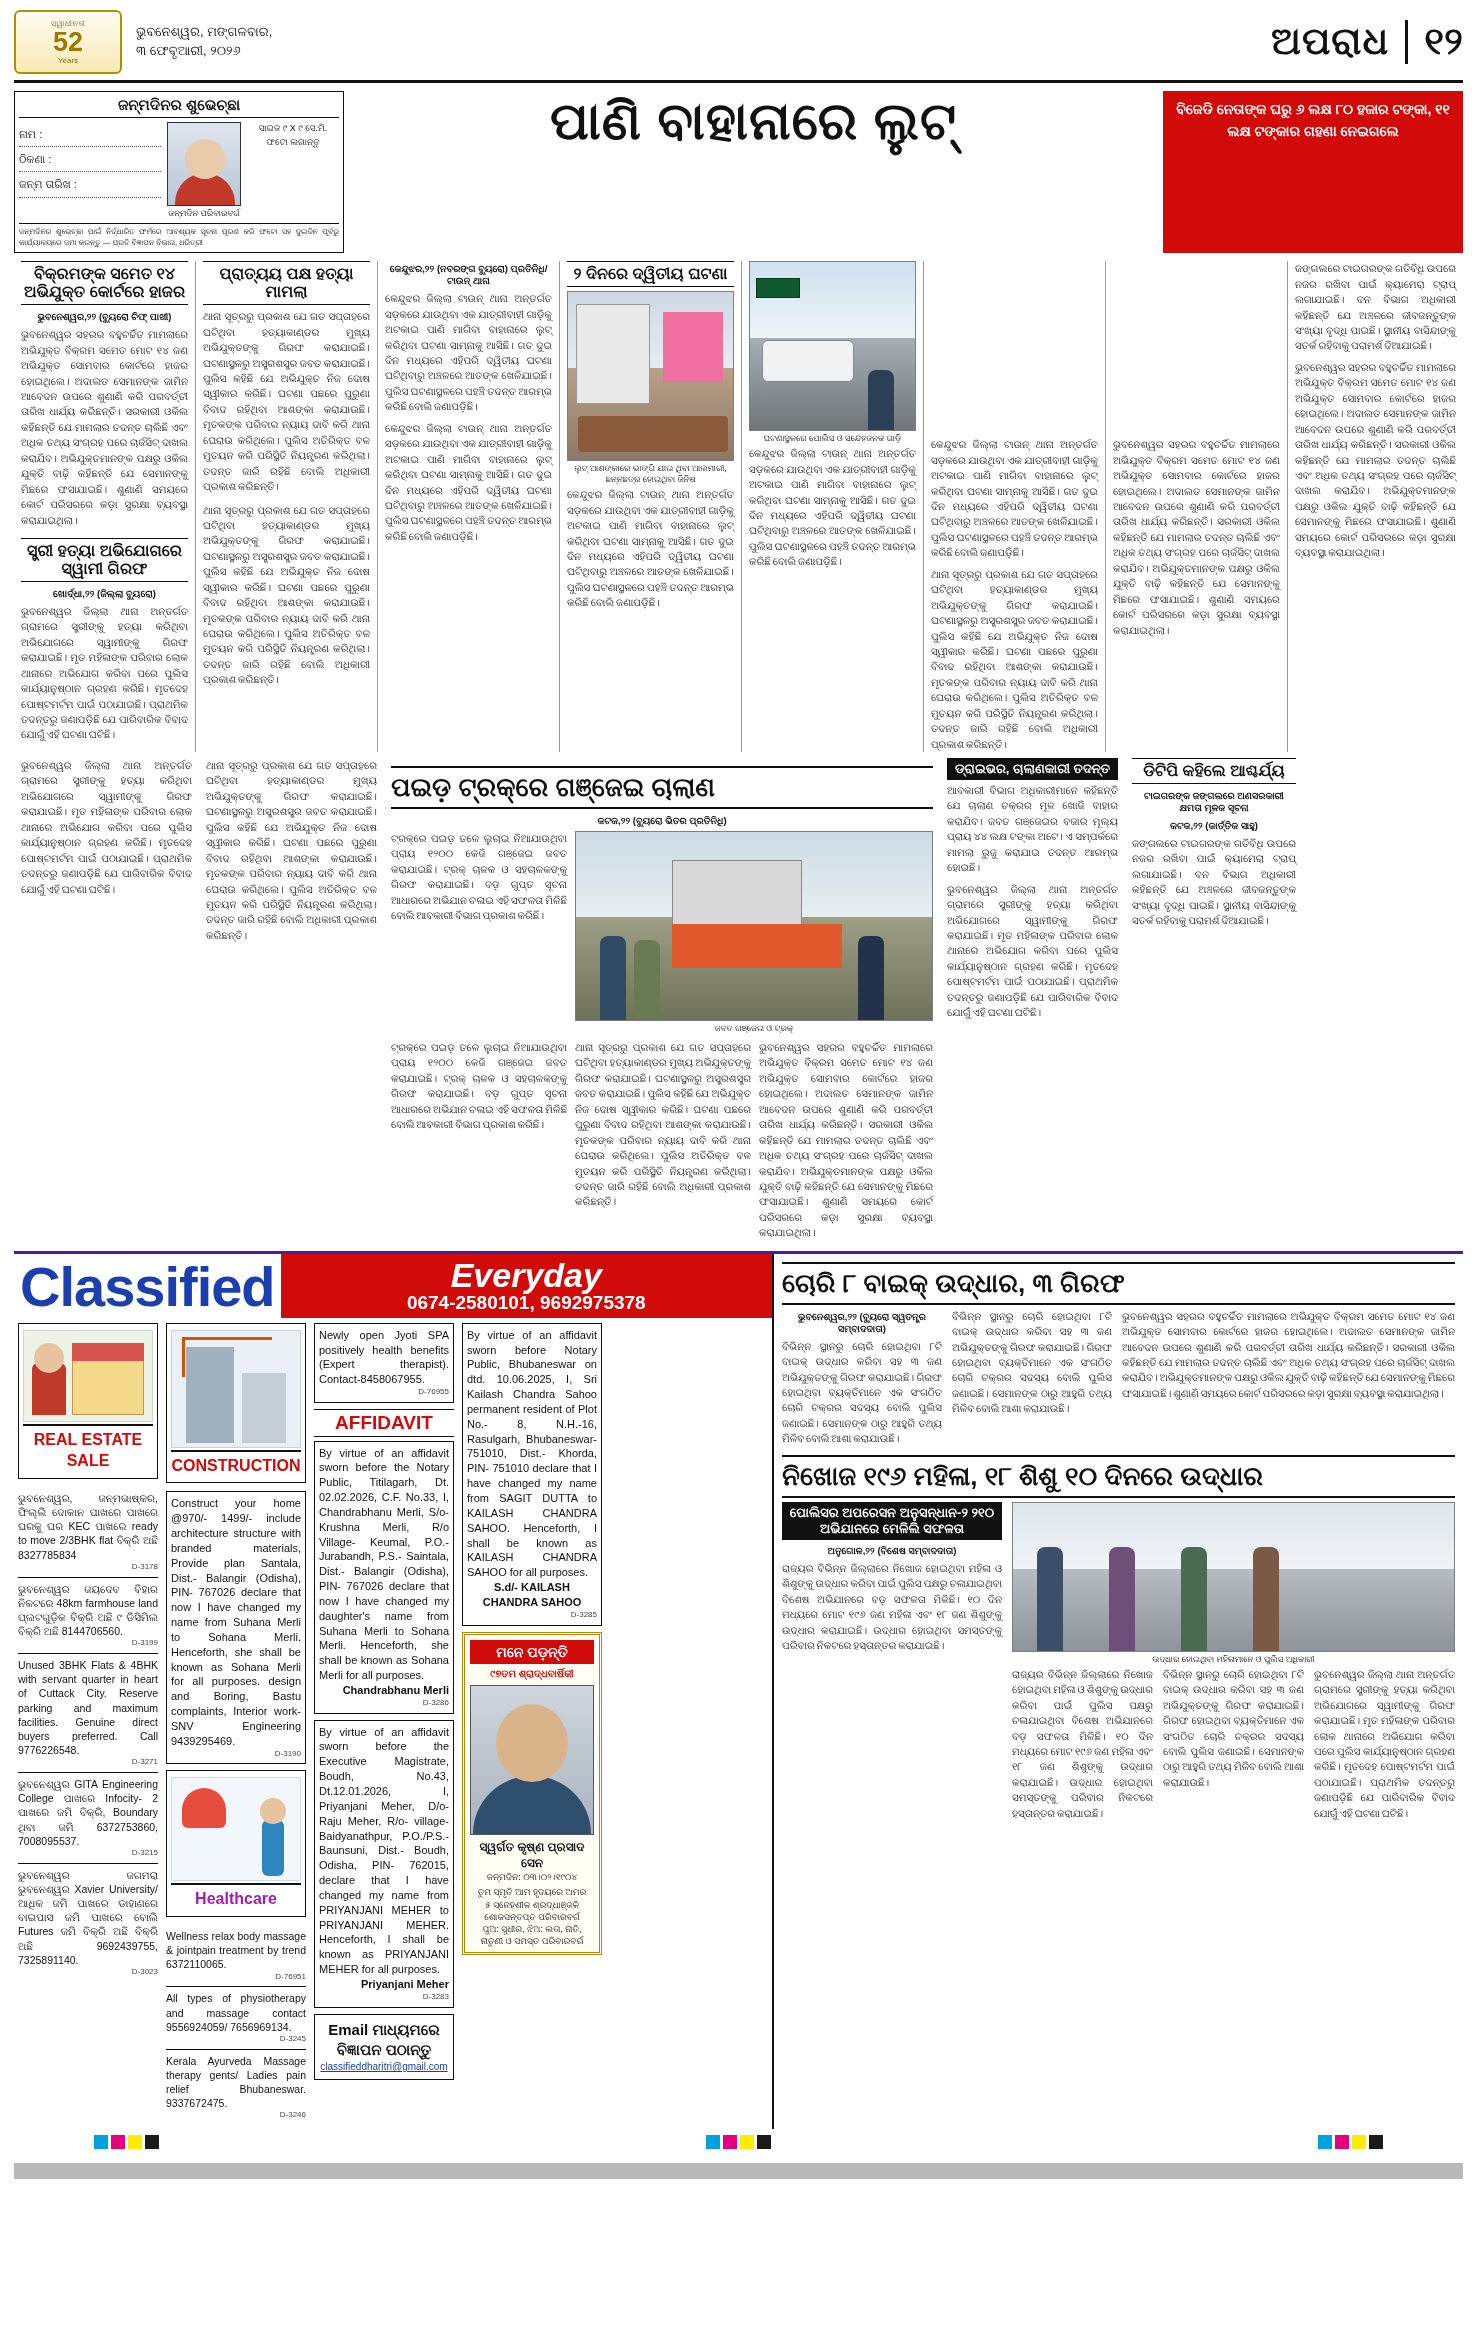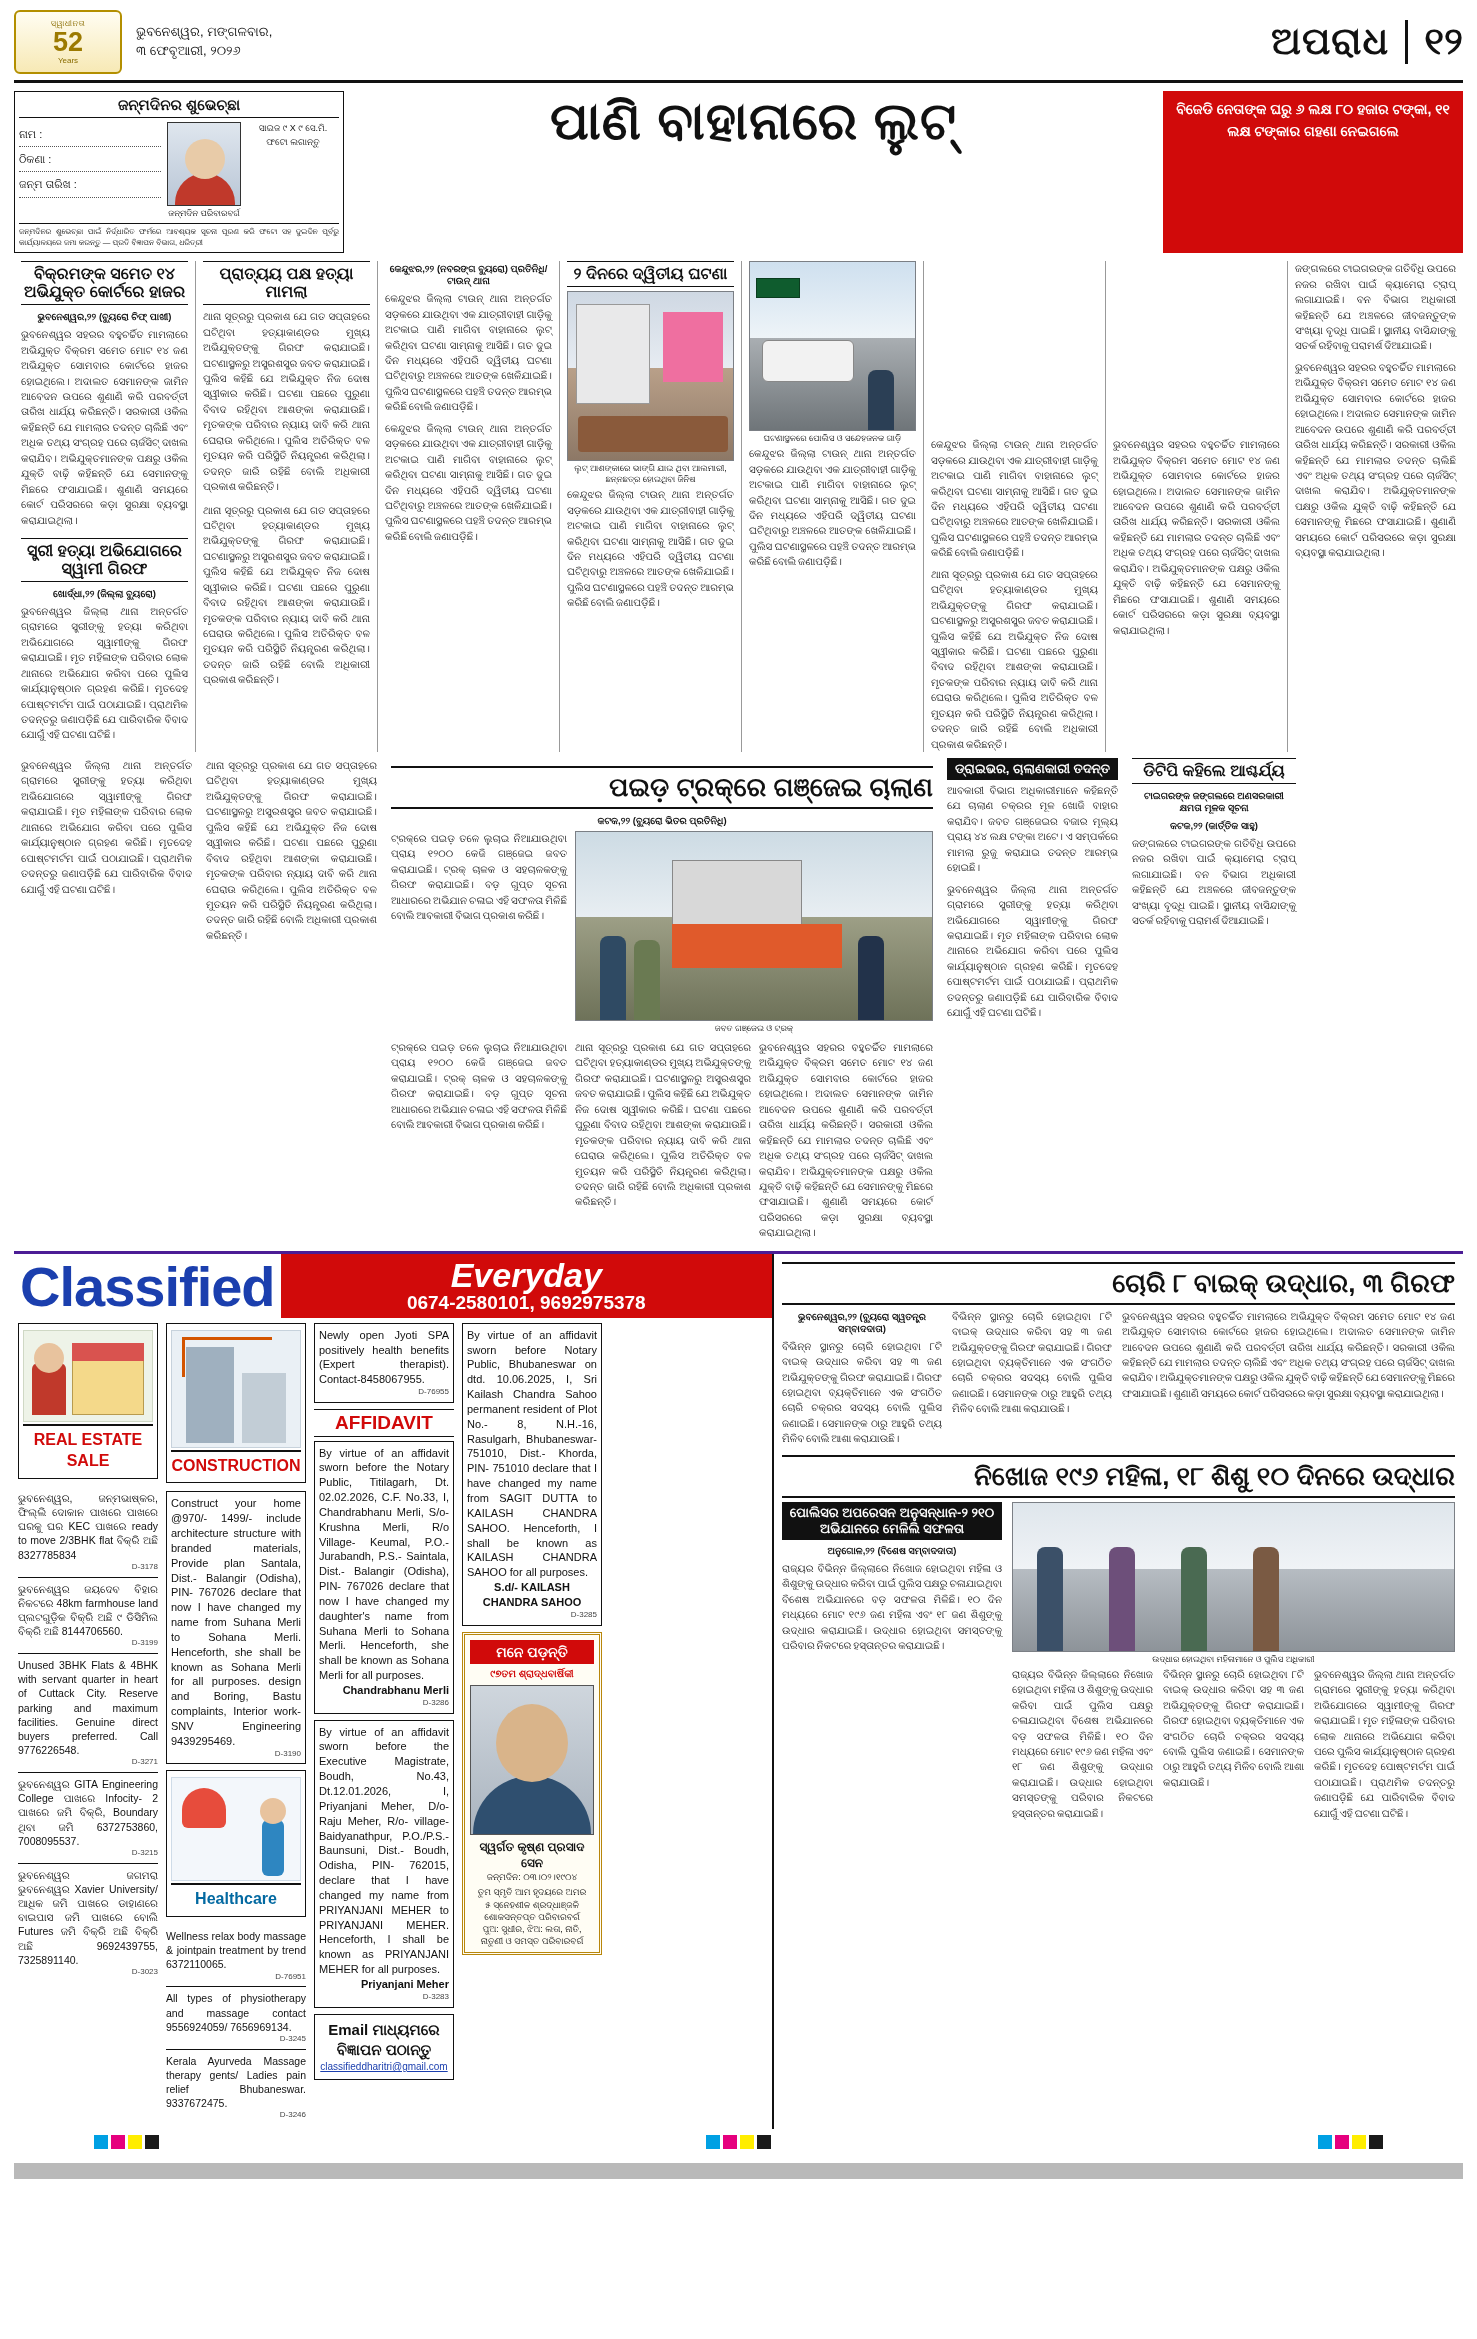--- a/index.html
+++ b/index.html
@@ -122,21 +122,21 @@
   .c8 { width:178px; }
 
   .photo {
     background:#c9cdd2; border:1px solid #7b7f85; position:relative; overflow:hidden;
   }
   .photo .sky { position:absolute; left:0; right:0; top:0; height:45%; background:linear-gradient(#cfd8e3,#e7ecf2); }
   .photo .ground { position:absolute; left:0; right:0; bottom:0; height:55%; background:linear-gradient(#9aa3a9,#7d858b); }
   .cap { font-size:8.5px; text-align:center; padding:2px 0; }
 
   .section-head {
-    font-size: 26px; font-weight:bold; text-align:right;
+    font-size: 26px; font-weight:bold; text-align:left;
     border-top:2px solid #111; border-bottom:2px solid #111;
     padding:4px 0; margin:8px 0 4px 0;
   }
   .box-head {
     font-size:13px; font-weight:bold; text-align:center; color:#fff; background:#111;
     padding:3px 0; margin-bottom:3px;
   }
   
   .classified-wrap { display:flex; margin-top:10px; border-top:3px solid #4c1d95; }
   .classified-left { width:760px; border-right:2px solid #111; }
@@ -149,21 +149,21 @@
     background:#d10a0a; color:#fff; flex:1; text-align:center; padding:4px 6px;
   }
   .cls-everyday .e1 { font-size:34px; font-weight:bold; font-style:italic; line-height:1;}
   .cls-everyday .e2 { font-size:19px; font-weight:bold; }
   .cls-cols { display:flex; }
   .cls-col { padding:4px; font-size:11px; line-height:1.35; }
   .ad-box { border:1px solid #111; padding:4px; margin-bottom:6px; font-size:11px; text-align:justify; }
   .ad-code { text-align:right; font-size:8px; color:#444; }
   .cat-card { border:1px solid #111; text-align:center; padding:6px 4px; margin-bottom:8px;}
   .cat-label { color:#d10a0a; font-weight:bold; font-size:16px; border-top:2px solid #111; margin-top:2px; padding-top:3px;}
-  .cat-label.blue { color:#0369a1; }
+  .cat-label.blue { color:#a21caf; }
   .mini-ad { font-size:10.5px; text-align:justify; border-bottom:1px solid #111; padding:4px 0;}
   .affidavit-title { color:#d10a0a; font-weight:bold; font-size:19px; text-align:center; border-top:1px solid #111; border-bottom:1px solid #111; margin:4px 0;}
   .email-box { border:1px solid #111; margin-top:6px; padding:5px; font-size:10px; text-align:center;}
   .email-box .em { font-size:15px; font-weight:bold; }
   .obit {
     border:3px double #b8860b; padding:5px; text-align:center; font-size:10px; background:#fffdf4;
   }
   .obit .ohead { background:#d10a0a; color:#fff; font-weight:bold; font-size:14px; padding:3px;}
   .obit .oname { font-weight:bold; font-size:12px; margin-top:3px;}
   .obit .ophoto { width:100%; height:150px; border:1px solid #555; background:linear-gradient(#cfd6dd,#aab4bf); margin:4px 0; position:relative; overflow:hidden;}

